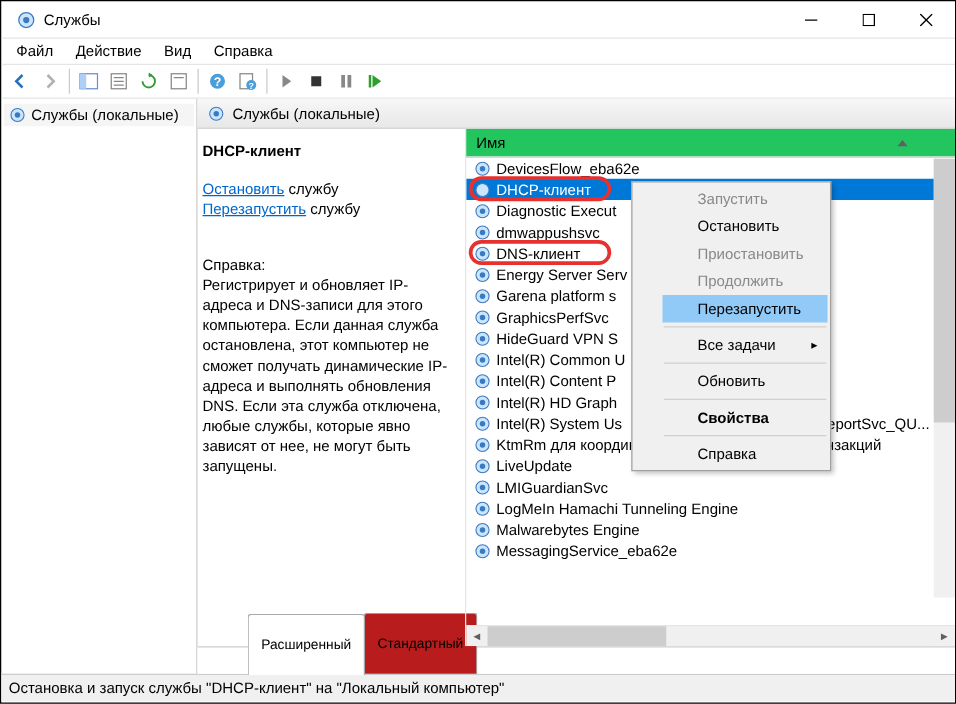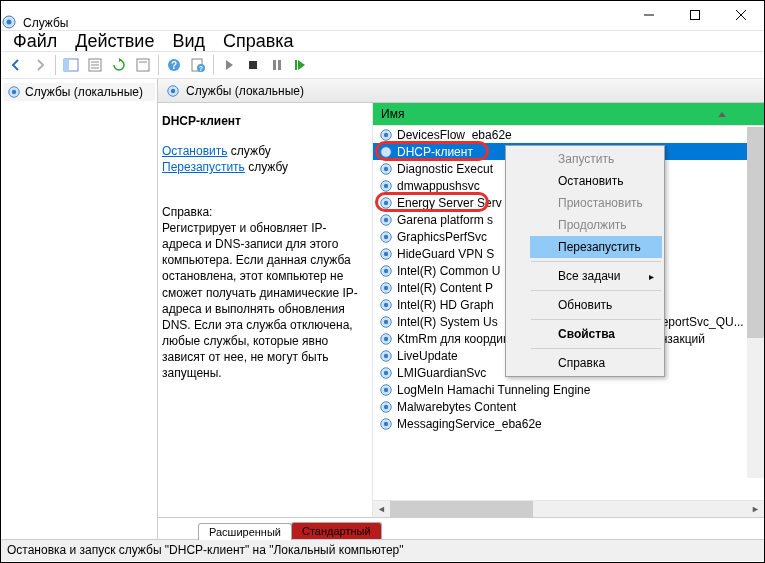--- a/index.html
+++ b/index.html
@@ -1,24 +1,24 @@
 <!DOCTYPE html>
 <html><head>
 <meta charset="utf-8">
 <style>
 * { box-sizing: border-box; font-family: 'Segoe UI', Tahoma, sans-serif; }
 body { margin: 0; background: #fff; font-size: 12px; color: #000; width: 765px; height: 563px; border: 1px solid #000; overflow: hidden; position: relative; }
-.titlebar { height: 30px; display: flex; align-items: flex-end; padding: 0 0 0 0; border-bottom: 1px solid #e5e5e5; }
+.titlebar { height: 30px; display: flex; align-items: center; padding: 0 0 0 12px; border-bottom: 1px solid #e5e5e5; }
 .titlebar .icon { width: 16px; height: 16px; margin-right: 6px; }
 .titlebar .title { flex: 1; font-size: 12px; }
 .winbtns { display: flex; }
 .winbtn { width: 46px; height: 30px; display: flex; align-items: center; justify-content: center; }
 .winbtn svg { width: 10px; height: 10px; }
 .menubar { height: 20px; display: flex; align-items: center; padding: 0 4px; gap: 2px; }
-.menubar span { padding: 2px 8px; font-size: 18px; }
+.menubar span { padding: 2px 8px; font-size: 12px; }
 .toolbar { height: 28px; display: flex; align-items: center; padding: 2px 4px; gap: 2px; border-top: 1px solid #e5e5e5; border-bottom: 1px solid #e5e5e5; }
 .tbtn { width: 22px; height: 22px; border: 1px solid transparent; display: flex; align-items: center; justify-content: center; }
 .tsep { width: 1px; height: 20px; background: #ccc; margin: 0 2px; }
 .tbtn svg { width: 16px; height: 16px; }
 .content { display: flex; height: 460px; }
 .leftpane { width: 157px; border-right: 1px solid #ccc; padding: 4px 2px; }
 .treeitem { display: flex; align-items: center; padding: 2px 4px; background: #f5f5f5; gap: 4px; }
 .rightpane { flex: 1; display: flex; flex-direction: column; position: relative; }
 .rheader { height: 24px; background: linear-gradient(#f7f7f7, #e8e8e8); display: flex; align-items: center; padding: 0 8px; gap: 6px; border-bottom: 1px solid #ccc; }
 .rbody { flex: 1; display: flex; overflow: hidden; }
@@ -36,21 +36,21 @@
 .highlight-box { position: absolute; border: 3px solid #e8312e; border-radius: 12px; pointer-events: none; z-index: 5; }
 .gicon { width: 14px; height: 14px; flex-shrink: 0; }
 .context-menu { position: absolute; background: #f0f0f0; border: 1px solid #a0a0a0; box-shadow: 2px 2px 4px rgba(0,0,0,0.25); width: 160px; z-index: 10; padding: 2px; font-size: 12px; }
 .context-menu .item { padding: 4px 20px 4px 28px; position: relative; }
 .context-menu .item.disabled { color: #888; }
 .context-menu .item.hover { background: #91c9f7; }
 .context-menu .item.bold { font-weight: bold; }
 .context-menu .sep { height: 1px; background: #d0d0d0; margin: 3px 1px; }
 .context-menu .arrow { position: absolute; right: 8px; top: 50%; transform: translateY(-50%); font-size: 10px; }
 .tabs { height: 22px; border-top: 1px solid #ccc; display: flex; align-items: flex-end; padding-left: 40px; background: #fff; }
-.tab { border: 1px solid #aaa; border-bottom: none; padding: 2px 10px; margin-right: -1px; font-size: 11px; background: #fff; border-top-left-radius: 3px; border-top-right-radius: 3px; }
+.tab { border: 1px solid #aaa; border-bottom: none; padding: 18px 10px; margin-right: -1px; font-size: 11px; background: #fff; border-top-left-radius: 3px; border-top-right-radius: 3px; }
 .tab.active { background: #fff; position: relative; top: 1px; }
 .tab.inactive { background: #b91c1c; }
 .statusbar { height: 22px; border-top: 1px solid #ccc; padding: 3px 6px; font-size: 12px; background: #f0f0f0; }
 .hscroll { height: 17px; background: #f0f0f0; display: flex; border-top: 1px solid #e5e5e5; }
 .hscroll .track { flex: 1; background: #f0f0f0; position: relative; }
 .hscroll .thumb { position: absolute; left: 0; width: 40%; height: 100%; background: #cdcdcd; }
 .hscroll .arrow { width: 17px; display: flex; align-items: center; justify-content: center; color: #606060; font-size: 9px; }
 .vscroll { width: 17px; background: #f0f0f0; position: absolute; right: 0; top: 24px; bottom: 39px; display: flex; flex-direction: column; }
 .vscroll .track { flex: 1; position: relative; }
 .vscroll .thumb { position: absolute; top: 0; width: 100%; height: 60%; background: #cdcdcd; }
@@ -227,20 +227,27 @@
               </svg>
               <span>Diagnostic Execut</span>
             </div>
             <div class="row">
               <svg class="gicon" viewBox="0 0 16 16">
                 <circle cx="8" cy="8" r="6" fill="#cce5ff" stroke="#3a7ac0"></circle>
                 <circle cx="8" cy="8" r="2.5" fill="#3a7ac0"></circle>
               </svg>
               <span>dmwappushsvc</span>
             </div>
+            <div class="row">
+              <svg class="gicon" viewBox="0 0 16 16">
+                <circle cx="8" cy="8" r="6" fill="#cce5ff" stroke="#3a7ac0"></circle>
+                <circle cx="8" cy="8" r="2.5" fill="#3a7ac0"></circle>
+              </svg>
+              <span>DNS-клиент</span>
+            </div>
             <div class="highlight-box" style="top: 66px; left: 2px; width: 114px; height: 20px;"></div>
             <div class="row">
               <svg class="gicon" viewBox="0 0 16 16">
                 <circle cx="8" cy="8" r="6" fill="#cce5ff" stroke="#3a7ac0"></circle>
                 <circle cx="8" cy="8" r="2.5" fill="#3a7ac0"></circle>
               </svg>
               <span>Energy Server Serv</span>
             </div>
             <div class="row">
               <svg class="gicon" viewBox="0 0 16 16">
@@ -318,21 +325,21 @@
                 <circle cx="8" cy="8" r="6" fill="#cce5ff" stroke="#3a7ac0"></circle>
                 <circle cx="8" cy="8" r="2.5" fill="#3a7ac0"></circle>
               </svg>
               <span>LogMeIn Hamachi Tunneling Engine</span>
             </div>
             <div class="row">
               <svg class="gicon" viewBox="0 0 16 16">
                 <circle cx="8" cy="8" r="6" fill="#cce5ff" stroke="#3a7ac0"></circle>
                 <circle cx="8" cy="8" r="2.5" fill="#3a7ac0"></circle>
               </svg>
-              <span>Malwarebytes Content</span>
+              <span>Malwarebytes Engine</span>
             </div>
             <div class="row">
               <svg class="gicon" viewBox="0 0 16 16">
                 <circle cx="8" cy="8" r="6" fill="#cce5ff" stroke="#3a7ac0"></circle>
                 <circle cx="8" cy="8" r="2.5" fill="#3a7ac0"></circle>
               </svg>
               <span>MessagingService_eba62e</span>
             </div>
           </div>
         <div class="hscroll">

